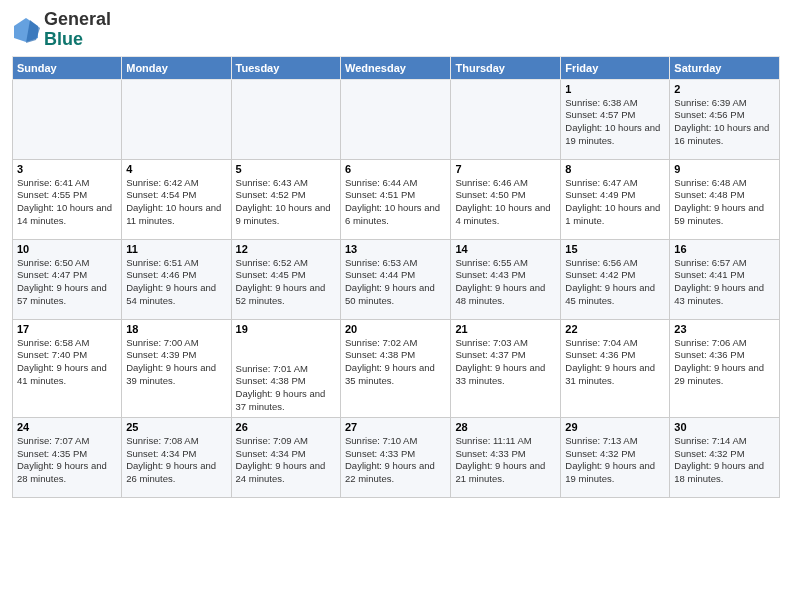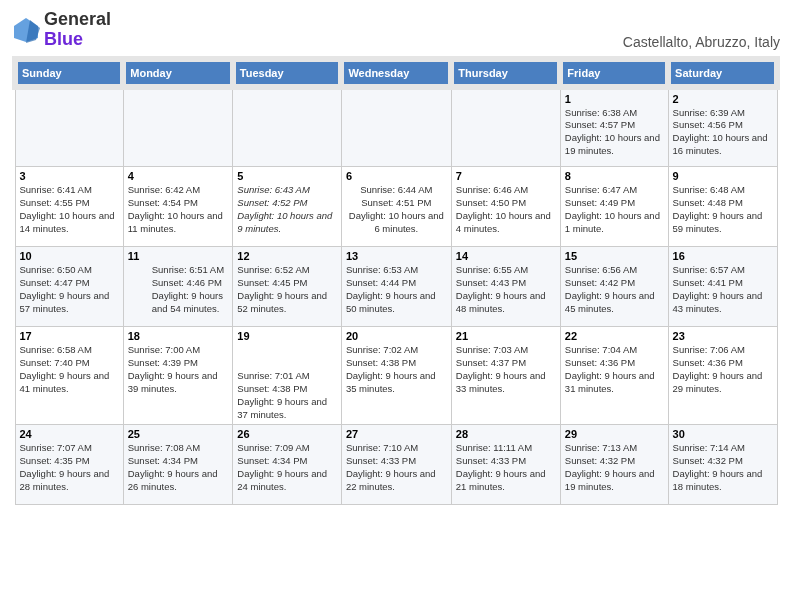--- a/index.html
+++ b/index.html
@@ -26,21 +26,21 @@
       align-items: center;
       gap: 4px;
     }
     .logo-text {
       font-size: 18px;
       font-weight: bold;
       color: #333;
       line-height: 1.1;
     }
     .logo-text span {
-      color: #6d28d9;
+      color: #0f766e;
     }
     .logo-icon {
       width: 28px;
       height: 28px;
     }
     .title-block {
       text-align: right;
     }
     .month-title {
       font-size: 28px;
@@ -58,21 +58,21 @@
     }
     thead tr {
       background-color: #4a7fc1;
       color: #fff;
     }
     thead th {
       padding: 5px 4px;
       text-align: left;
       font-size: 11px;
       font-weight: bold;
-      border: 6px solid #e5e5e5;
+      border: 1px solid #e5e5e5;
     }
     tbody tr {
       border: 1px solid #ccc;
     }
     tbody td {
       border: 1px solid #ccc;
       vertical-align: top;
       padding: 3px 4px;
       height: 80px;
       width: 113px;
@@ -106,21 +106,20 @@
       <svg class="logo-icon" viewBox="0 0 28 28">
         <polygon points="14,2 26,10 26,22 14,26 2,22 2,10" fill="#4a90d9" opacity="0.85"></polygon>
         <polygon points="18,4 28,12 24,24 14,27" fill="#2a6aaf" opacity="0.7"></polygon>
       </svg>
       <div class="logo-text">
         <div>General</div>
         <div><span>Blue</span></div>
       </div>
     </div>
     <div class="title-block">
-      <div class="location">Castellalto, Abruzzo, Italy</div>
     </div>
   </div>
 
   <table>
     <thead>
       <tr>
       <th>Sunday</th>
           <th>Monday</th>
           <th>Tuesday</th>
           <th>Wednesday</th>
@@ -157,27 +156,27 @@
 Daylight: 10 hours and 14 minutes.</div>
           </td>
           <td>
             <span class="day-num">4</span>
             <div class="day-info" style="white-space: pre-line;">Sunrise: 6:42 AM
 Sunset: 4:54 PM
 Daylight: 10 hours and 11 minutes.</div>
           </td>
           <td>
             <span class="day-num">5</span>
-            <div class="day-info" style="white-space: pre-line; font-style: italic;">Sunrise: 6:43 AM
+            <div class="day-info" style="white-space: pre-line;">Sunrise: 6:43 AM
 Sunset: 4:52 PM
 Daylight: 10 hours and 9 minutes.</div>
           </td>
           <td>
             <span class="day-num">6</span>
-            <div class="day-info" style="white-space: pre-line; text-align: center;">Sunrise: 6:44 AM
+            <div class="day-info" style="white-space: pre-line;">Sunrise: 6:44 AM
 Sunset: 4:51 PM
 Daylight: 10 hours and 6 minutes.</div>
           </td>
           <td>
             <span class="day-num">7</span>
             <div class="day-info" style="white-space: pre-line;">Sunrise: 6:46 AM
 Sunset: 4:50 PM
 Daylight: 10 hours and 4 minutes.</div>
           </td>
           <td>
@@ -195,21 +194,21 @@
         </tr>
         <tr>
           <td>
             <span class="day-num">10</span>
             <div class="day-info" style="white-space: pre-line;">Sunrise: 6:50 AM
 Sunset: 4:47 PM
 Daylight: 9 hours and 57 minutes.</div>
           </td>
           <td>
             <span class="day-num">11</span>
-            <div class="day-info" style="white-space: pre-line; margin-left: 24px;">Sunrise: 6:51 AM
+            <div class="day-info" style="white-space: pre-line;">Sunrise: 6:51 AM
 Sunset: 4:46 PM
 Daylight: 9 hours and 54 minutes.</div>
           </td>
           <td>
             <span class="day-num">12</span>
             <div class="day-info" style="white-space: pre-line;">Sunrise: 6:52 AM
 Sunset: 4:45 PM
 Daylight: 9 hours and 52 minutes.</div>
           </td>
           <td>

